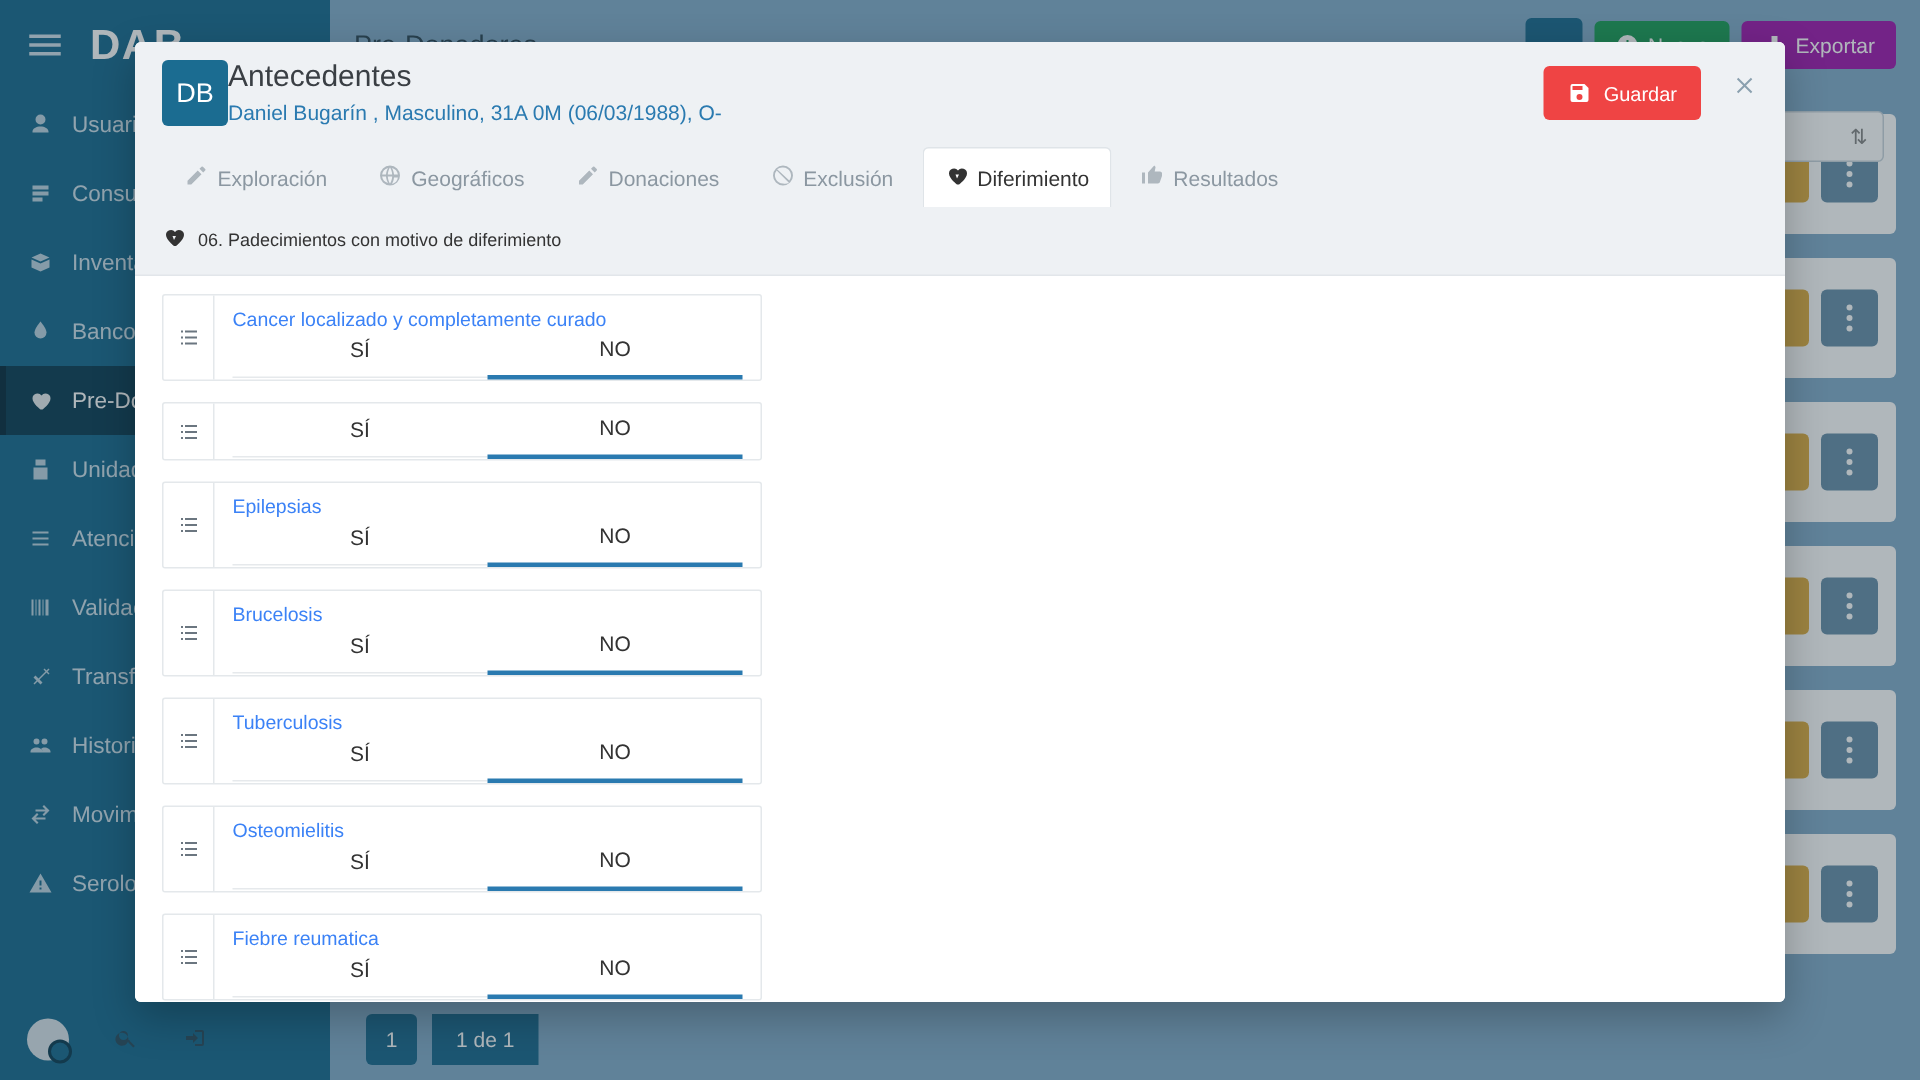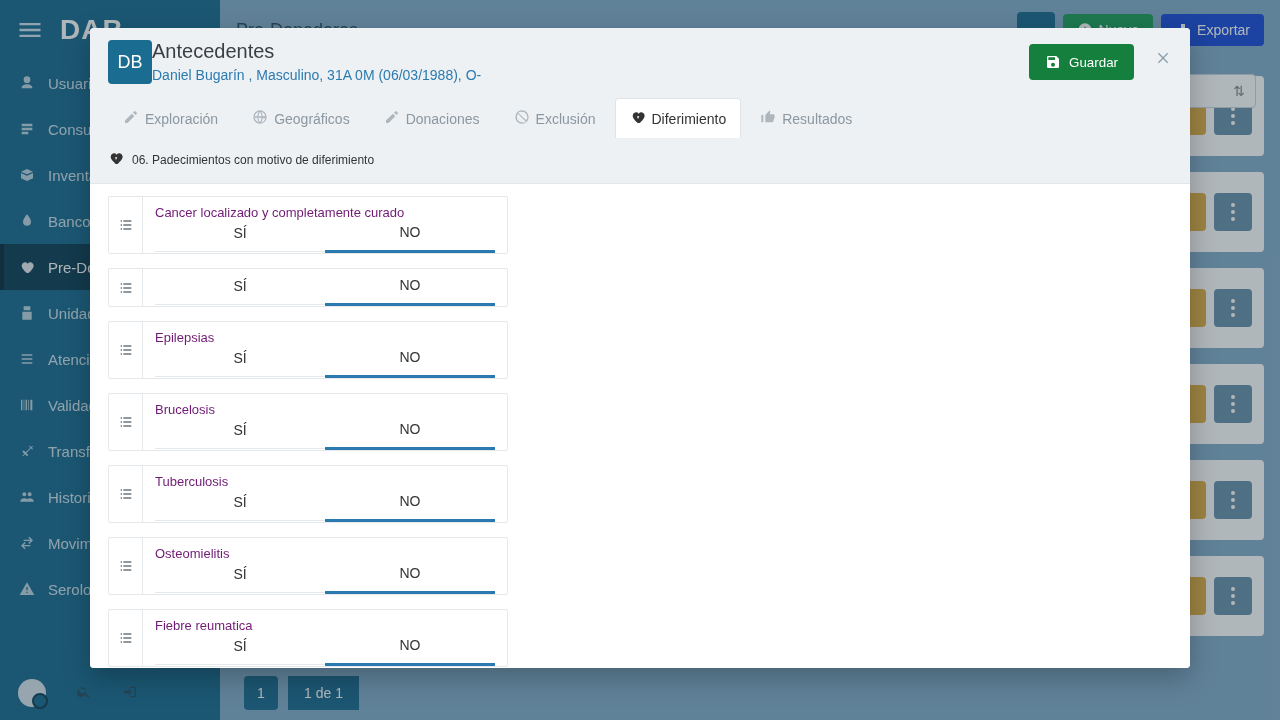--- a/index.html
+++ b/index.html
@@ -10,21 +10,21 @@
   .app-wrap { width: 1280px; height: 720px; position: relative; }
   .topbar { position: absolute; left: 0; top: 0; width: 220px; height: 60px; background: #1b6c91; display: flex; align-items: center; }
   .hamburger { width: 60px; height: 60px; display: flex; align-items: center; justify-content: center; color: #cfe1eb; }
   .hamburger svg { width: 28px; height: 28px; }
   .brand { color: #fff; font-size: 28px; font-weight: 700; letter-spacing: 1px; }
   .header { position: absolute; left: 220px; top: 0; right: 0; height: 60px; background: #85aecb; display: flex; align-items: center; padding: 0 16px; }
   .header-title { font-size: 18px; color: #2f4a5a; }
   .header-actions { margin-left: auto; display: flex; gap: 8px; align-items: center; }
   .btn { border: none; border-radius: 4px; padding: 8px 14px; font-size: 14px; color: #fff; display: inline-flex; align-items: center; gap: 6px; cursor: pointer; }
   .btn-green { background: #1e9e5a; }
-  .btn-teal  { background: #1d4ed8; }
+  .btn-teal  { background: #a21caf; }
   .btn-icon-square { width: 38px; height: 36px; background: #1c6b90; border-radius: 4px; }
   .sidebar { position: absolute; left: 0; top: 60px; width: 220px; bottom: 0; background: #1b6c91; color: #cfe1eb; display: flex; flex-direction: column; }
   .nav { flex: 1; overflow: hidden; }
   .nav-item { display: flex; align-items: center; gap: 12px; padding: 14px 18px; color: #cfe1eb; font-size: 15px; }
   .nav-item.active { background: #0e3f56; color: #fff; border-left: 4px solid #0b2f41; padding-left: 14px; }
   .nav-ico { width: 18px; height: 18px; display: inline-flex; align-items: center; justify-content: center; opacity: .9; }
   .sidebar-footer { height: 54px; display: flex; align-items: center; gap: 30px; padding: 0 18px; background: #1b6c91; }
   .avatar-small { width: 28px; height: 28px; border-radius: 50%; background: #d9e4eb; position: relative; }
   .avatar-small::after { content: ""; position: absolute; right: -2px; bottom: -2px; width: 12px; height: 12px; border-radius: 50%; background: #1b6c91; border: 2px solid #0e3f56; }
   .icon-grey { color: #2f4a5a; opacity: .85; }
@@ -46,35 +46,35 @@
   .pager-label { height: 34px; padding: 0 16px; border-radius: 0; background: #1c6b90; color: #fff; display: inline-flex; align-items: center; justify-content: center; }
 
   
   .overlay { position: absolute; inset: 0; background: rgba(30, 48, 60, .35); }
   .modal { position: absolute; left: 90px; right: 90px; top: 28px; bottom: 52px; background: #fff; border-radius: 4px; box-shadow: 0 10px 28px rgba(0,0,0,.25); display: flex; flex-direction: column; overflow: hidden; }
   .modal-head { background: #eef1f4; border-bottom: 1px solid #e2e6ea; padding: 12px 18px 0 18px; position: relative; }
   .mh-top { display: flex; align-items: flex-start; }
   .avatar-sq { width: 44px; height: 44px; border-radius: 4px; background: #1b6c91; color: #fff; display: flex; align-items: center; justify-content: center; font-size: 18px; }
   .mh-title { font-size: 20px; color: #3a3f44; }
   .mh-sub   { font-size: 14px; color: #2a7ab0; margin-top: 4px; }
-  .save-btn { position: absolute; right: 56px; top: 16px; background: #15803d; color: #fff; border-radius: 4px; padding: 10px 16px; display: inline-flex; align-items: center; gap: 8px; border: none; cursor: pointer; }
+  .save-btn { position: absolute; right: 56px; top: 16px; background: #ef4444; color: #fff; border-radius: 4px; padding: 10px 16px; display: inline-flex; align-items: center; gap: 8px; border: none; cursor: pointer; }
   .close-x { position: absolute; right: 18px; top: 20px; color: #8aa0af; font-size: 20px; cursor: pointer; }
   .tabs { display: flex; gap: 4px; margin-top: 14px; }
   .tab { display: inline-flex; align-items: center; gap: 6px; padding: 10px 14px; border: 1px solid transparent; border-bottom: none; border-radius: 4px 4px 0 0; color: #8b97a1; cursor: pointer; background: transparent; }
   .tab.active { background: #fff; border-color: #dfe4e8; color: #333; }
   .tab .ti { color: #aeb7be; }
   .tab.active .ti { color: #333; }
   .section-title { display: flex; align-items: center; gap: 8px; padding: 12px 0 14px 0; font-size: 12px; color: #333; }
   .section-title .ti { color: #333; }
 
   .modal-body { flex: 1; overflow: auto; background: #fff; padding: 12px 18px; }
   .q-card { border: 1px solid #e4e8eb; border-radius: 2px; margin-bottom: 14px; display: flex; align-items: stretch; max-width: 400px; }
   .q-handle { width: 34px; border-right: 1px solid #e4e8eb; display: flex; align-items: center; justify-content: center; color: #6b7680; }
   .q-body { flex: 1; padding: 8px 12px 0 12px; }
-  .q-label { font-size: 13px; color: #701a75; margin-bottom: 4px; }
+  .q-label { font-size: 13px; color: #3b82f6; margin-bottom: 4px; }
   .q-row { display: flex; align-items: center; }
   .opt { flex: 1; text-align: center; font-size: 14px; color: #333; padding-bottom: 10px; border-bottom: 1px solid #e6e9ec; }
   .opt.selected { border-bottom: 3px solid #2a7ab0; font-weight: 400; }
 
   
   .svg18 { width: 16px; height: 16px; }
 </style>
 </head>
 <body>
 

